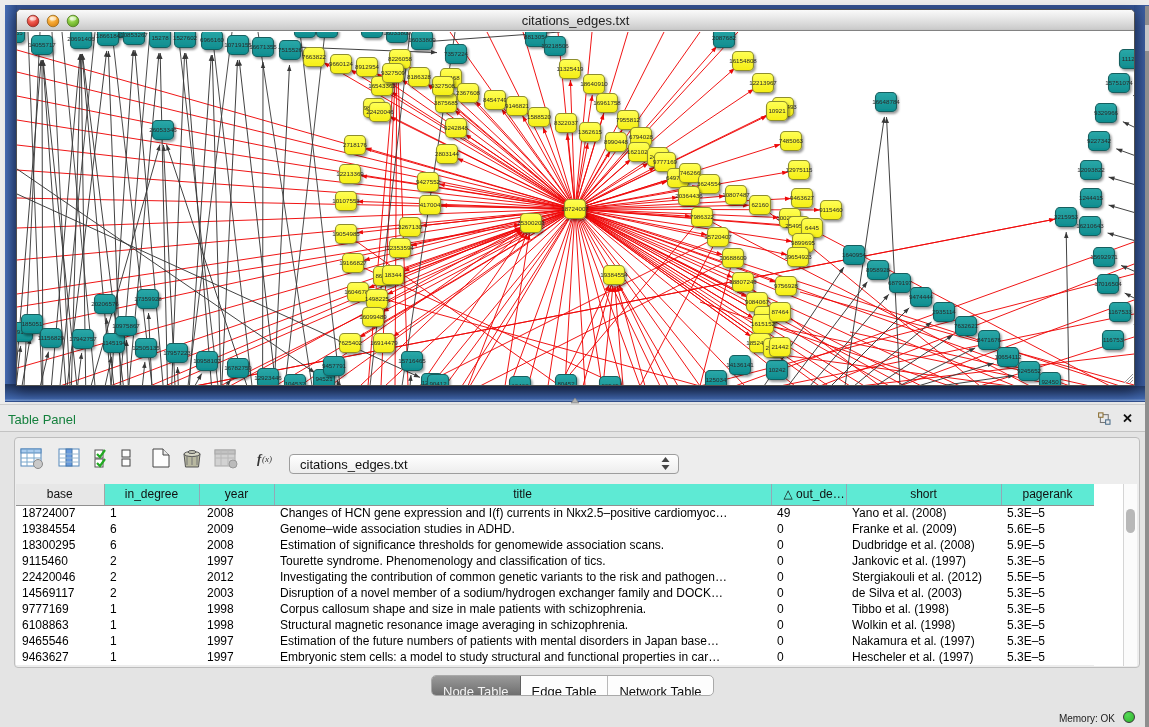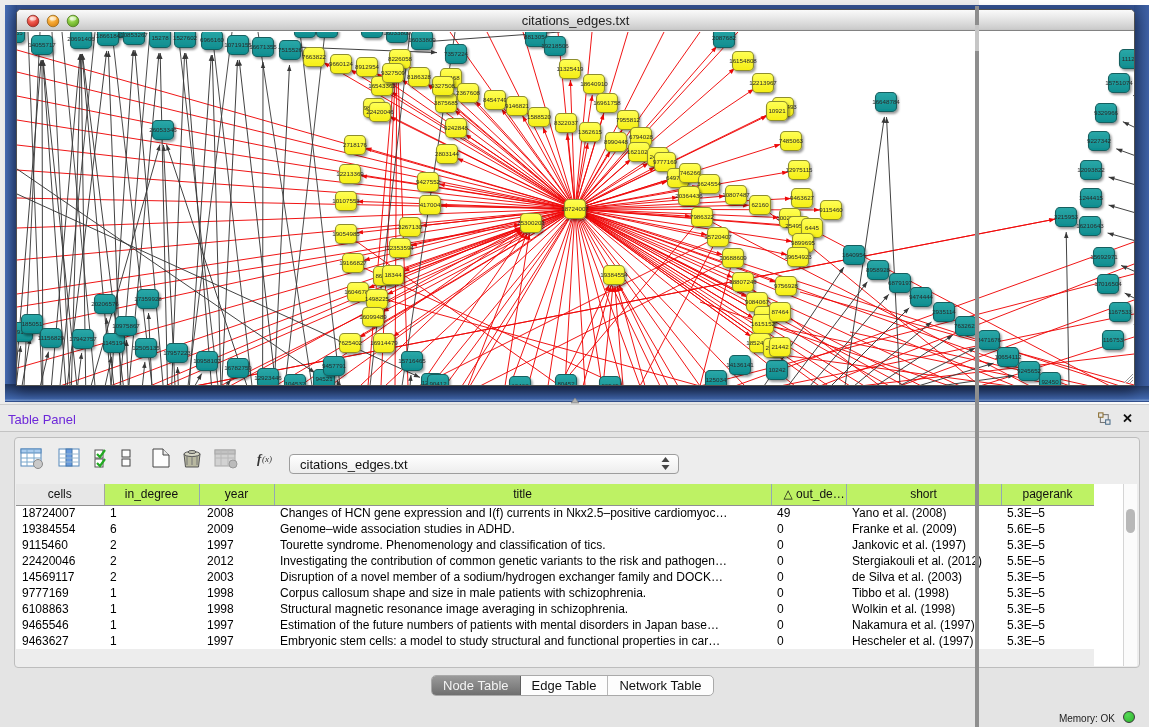--- a/index.html
+++ b/index.html
@@ -1,48 +1,48 @@
 <!DOCTYPE html>
 <html><head><meta charset="utf-8"><style>
 *{margin:0;padding:0;box-sizing:border-box}
 html,body{width:1149px;height:727px;overflow:hidden;font-family:"Liberation Sans",sans-serif}
-#app{position:relative;width:979px;height:727px;background:#ececec}
+#app{position:relative;width:1149px;height:727px;background:#ececec}
 #desktop{position:absolute;left:5px;top:5px;width:1144px;height:397px;background:#33518f}
 #dleft{position:absolute;left:5px;top:5px;width:12px;height:381px;background:linear-gradient(90deg,#466cb4,#2e4c86)}
 #dbottom{position:absolute;left:5px;top:384px;width:1144px;height:17px;
  background:linear-gradient(#243b66 8%,#3f65ab 85%,#7a9cd2)}
 #dright{position:absolute;left:1134px;top:5px;width:15px;height:381px;background:linear-gradient(90deg,#2e4c86,#3f61a5)}
 #rscroll{position:absolute;right:0;top:6px;width:4px;height:721px;background:#8e8e8e;z-index:9}
 #rthumb{position:absolute;right:0;top:25px;width:4px;height:26px;background:#c6c6c6;z-index:10}
 #netwin{position:absolute;left:16px;top:9px;width:1119px;height:377px;
  border-radius:5px 5px 0 0;box-shadow:0 6px 14px rgba(0,0,15,.5);
  border:1px solid #50504f;background:#fff}
 #titlebar{position:absolute;left:0;top:0;width:1117px;height:21px;border-radius:4px 4px 0 0;
  background:linear-gradient(#fafafa,#e8e8e8 40%,#cdcdcd 92%,#c4c4c4);
  border-bottom:1px solid #828282}
 #titlebar .t{position:absolute;left:0;right:0;top:3px;text-align:center;font-size:13px;color:#222}
 #graphwrap{position:absolute;left:0;top:22px;width:1117px;height:353px;background:#fff;overflow:hidden}
 #tp{position:absolute;left:0;top:404px;width:1149px;height:323px;background:#e4e4e4}
 #tphead{position:absolute;left:0;top:0;width:1149px;height:28px;background:#e9e9e9;
  border-top:1px solid #cdcdcd;border-bottom:1px solid #c3c3c3}
-#tphead .t{position:absolute;left:8px;top:7px;font-size:13px;color:#6d28d9}
+#tphead .t{position:absolute;left:8px;top:7px;font-size:13px;color:#15803d}
 #container{position:absolute;left:14px;top:33px;width:1126px;height:231px;background:#ededed;
  border:1px solid #bdbdbd;border-radius:4px}
 #combo{position:absolute;left:274px;top:16px;width:390px;height:20px;background:linear-gradient(#ffffff,#ededed);
  border:1px solid #9d9d9d;border-radius:4px;font-size:13px;color:#111;padding:2px 0 0 10px}
 table.grid{position:absolute;left:1px;top:46px;border-collapse:collapse;table-layout:fixed;
  font-size:12px;background:#fff}
-table.grid th{height:21px;background:#bef264;border-right:1px solid #93a8b6;border-bottom:1px solid #909090;
+table.grid th{height:21px;background:#5eead4;border-right:1px solid #93a8b6;border-bottom:1px solid #909090;
  font-weight:normal;font-size:12px;color:#111;padding:0;overflow:hidden;white-space:nowrap}
 table.grid th.g{background:#e7e7e7;border-right:1px solid #a5a5a5}
 table.grid td{height:16px;padding:0 0 0 6px;white-space:nowrap;overflow:hidden;color:#000}
 td.c{text-align:left;padding:0}
 #tabs{position:absolute;left:416px;top:237px;height:21px;display:flex;border:1px solid #a9a9a9;
  border-radius:5px;overflow:hidden;background:#fdfdfd;font-size:13px}
-#tabs div{padding:2px 11px 0 11px;border-right:1px solid #b9b9b9;color:#111}
+#tabs div{padding:8px 11px 0 11px;border-right:1px solid #b9b9b9;color:#111}
 #tabs div.sel{background:linear-gradient(#9a9a9a,#6f6f6f);color:#f4f4f4;border-right:1px solid #5f5f5f}
 #tabs div:last-child{border-right:none}
 #mem{position:absolute;right:30px;top:306px;font-size:10px;color:#222}
 #memdot{position:absolute;right:14px;top:307px;width:12px;height:12px;border-radius:50%;
  background:radial-gradient(circle at 35% 30%,#55d955,#2db32d);border:1px solid #3a3a3a}
 #vscroll{position:absolute;left:1108px;top:46px;width:14px;height:182px;background:#fbfbfb;border-left:1px solid #d5d5d5}
 #vthumb{position:absolute;left:2px;top:25px;width:9px;height:24px;border-radius:5px;background:#b8b8b8}
 .nl{font-size:6.2px;fill:#2a2a2a}
 #panelicons{position:absolute;right:12px;top:7px;width:40px;height:14px}
 </style></head><body>
@@ -1173,21 +1173,21 @@
             <col style="width:88px">
             <col style="width:95px">
             <col style="width:75px">
      <col style="width:497px">
             <col style="width:75px">
             <col style="width:155px">
             <col style="width:93px">
           </colgroup>
     <tbody>
             <tr>
-              <th class="g">cells</th>
+              <th class="g">base</th>
               <th>in_degree</th>
               <th>year</th>
               <th>title</th>
               <th style="text-align:left;padding-left:12px">△ out_de…</th>
               <th>short</th>
               <th>pagerank</th>
             </tr>
     <tr>
               <td>18724007</td>
               <td>1</td>
@@ -1198,20 +1198,29 @@
               <td>5.3E–5</td>
             </tr>
     <tr>
               <td>19384554</td>
               <td>6</td>
               <td style="padding-left:8px">2009</td>
               <td>Genome–wide association studies in ADHD.</td>
               <td>0</td>
               <td class="c">Franke et al. (2009)</td>
               <td>5.6E–5</td>
+            </tr>
+    <tr>
+              <td>18300295</td>
+              <td>6</td>
+              <td style="padding-left:8px">2008</td>
+              <td>Estimation of significance thresholds for genomewide association scans.</td>
+              <td>0</td>
+              <td class="c">Dudbridge et al. (2008)</td>
+              <td>5.9E–5</td>
             </tr>
     <tr>
               <td>9115460</td>
               <td>2</td>
               <td style="padding-left:8px">1997</td>
               <td>Tourette syndrome. Phenomenology and classification of tics.</td>
               <td>0</td>
               <td class="c">Jankovic et al. (1997)</td>
               <td>5.3E–5</td>
             </tr>

